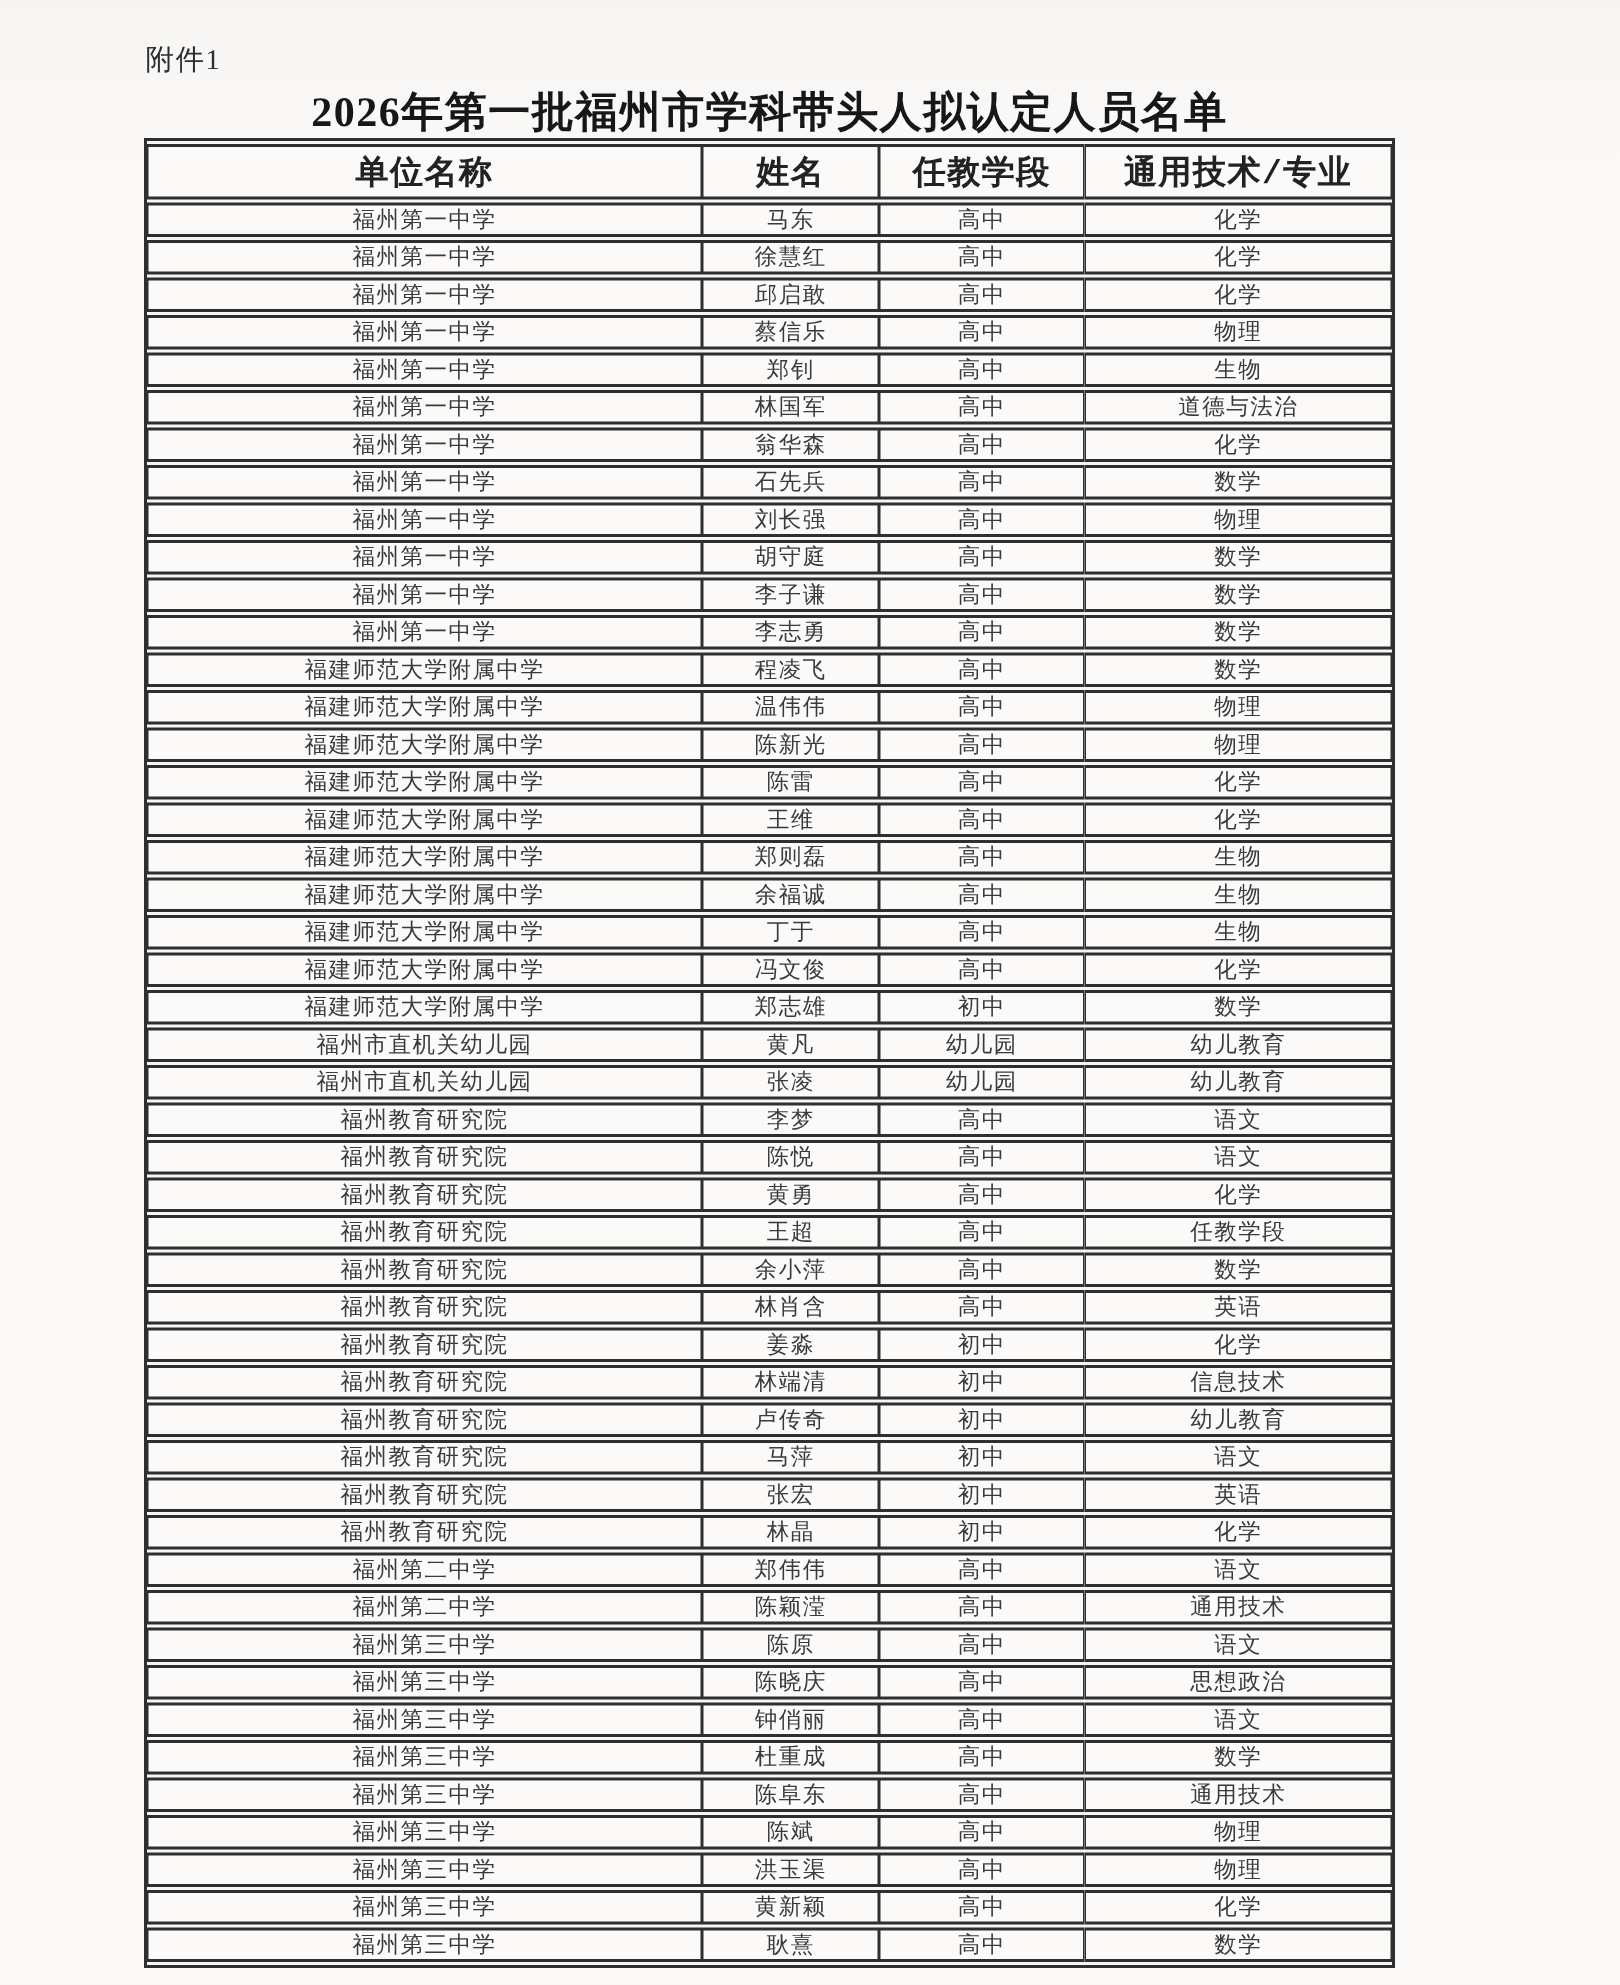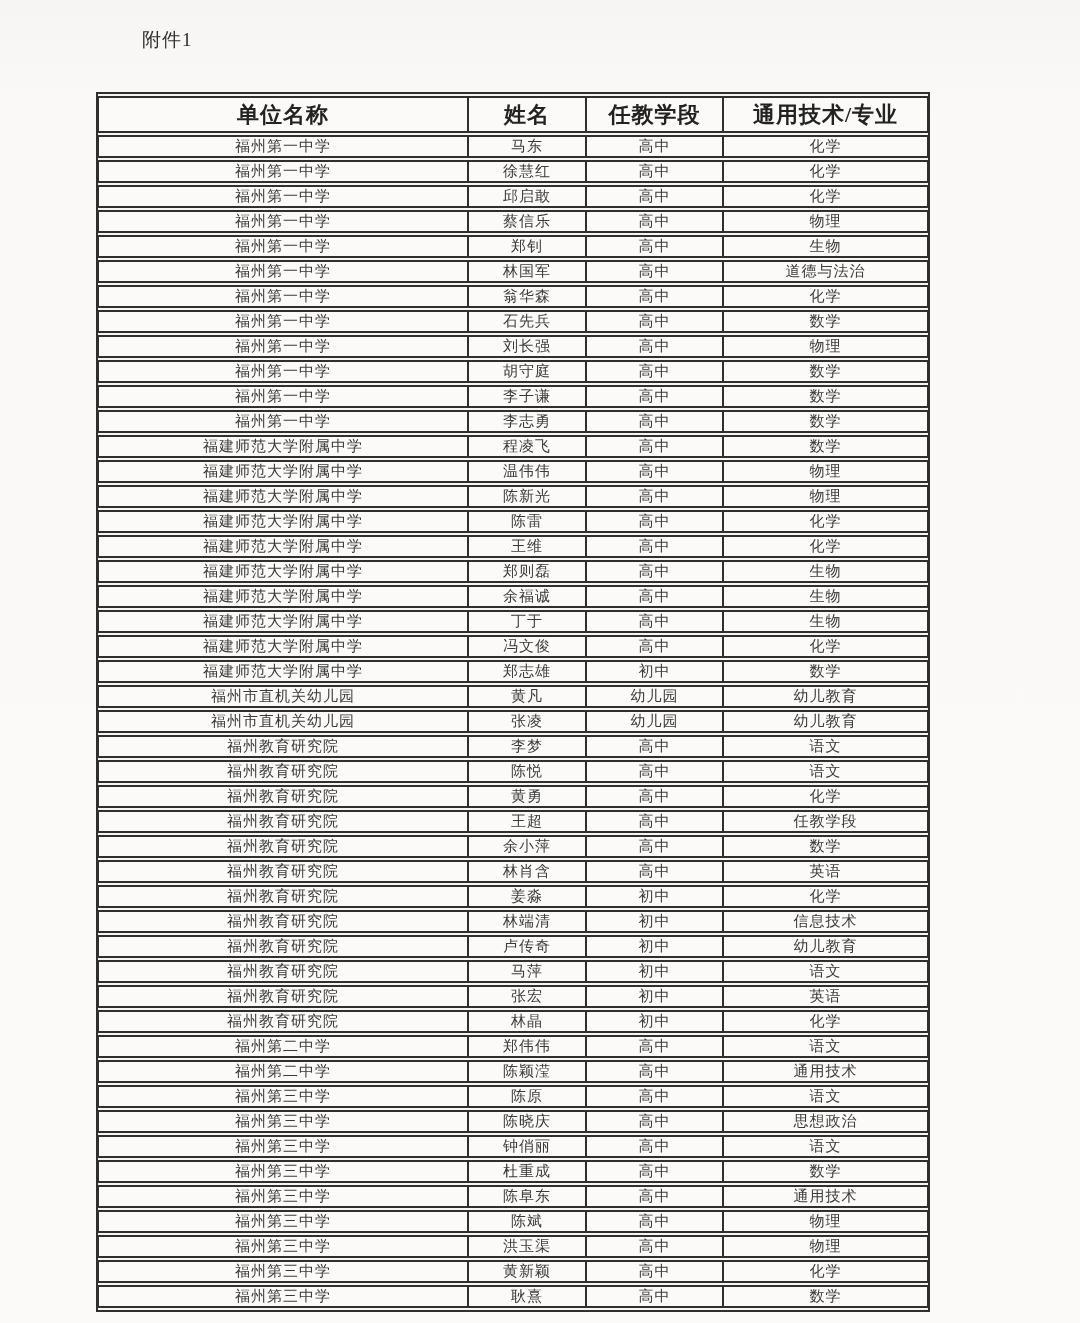--- a/index.html
+++ b/index.html
@@ -16,21 +16,20 @@
     left: 0; top: 0;
     width: 1080px; height: 1323px;
     background: linear-gradient(180deg, #f6f5f3 0%, #faf9f8 8%, #fbfaf9 100%);
   }
   .attachment {
     position: absolute;
     left: 97px; top: 27px;
     font-size: 19px;
     color: #2e2e2e;
     letter-spacing: 1px;
-    margin-left: 45px;
   }
   .doc-title {
     position: absolute;
     left: 96px; top: 56px;
     width: 834px;
     text-align: center;
     font-size: 28px;
     font-weight: bold;
     color: #171717;
     letter-spacing: 1px;
@@ -41,20 +40,21 @@
     left: 96px; top: 92px;
     width: 834px;
   }
   table.roster {
     width: 834px;
     table-layout: fixed;
     border-collapse: separate;
     border-spacing: 0 2px;
     border: 2px solid #2f2f2f;
     background: #f6f5f3;
+    font-family: Liberation Mono, monospace;
   }
   col.c-unit    { width: 44.6%; }
   col.c-name    { width: 14.2%; }
   col.c-stage   { width: 16.5%; }
   col.c-subject { width: 24.7%; }
   th, td {
     border-style: solid;
     border-color: #2f2f2f;
     border-width: 2px 1px;
     background: #fbfaf9;
@@ -78,20 +78,21 @@
     letter-spacing: 1px;
   }
 </style>
 </head>
 <body>
 
 <div class="page">
 
   <div class="attachment">附件1</div>
 
+  <div class="doc-title">2026年第一批福州市学科带头人拟认定人员名单</div>
 
   <div class="table-wrap">
     <table class="roster">
       <colgroup>
         <col class="c-unit">
         <col class="c-name">
         <col class="c-stage">
         <col class="c-subject">
       </colgroup>
       <thead>

